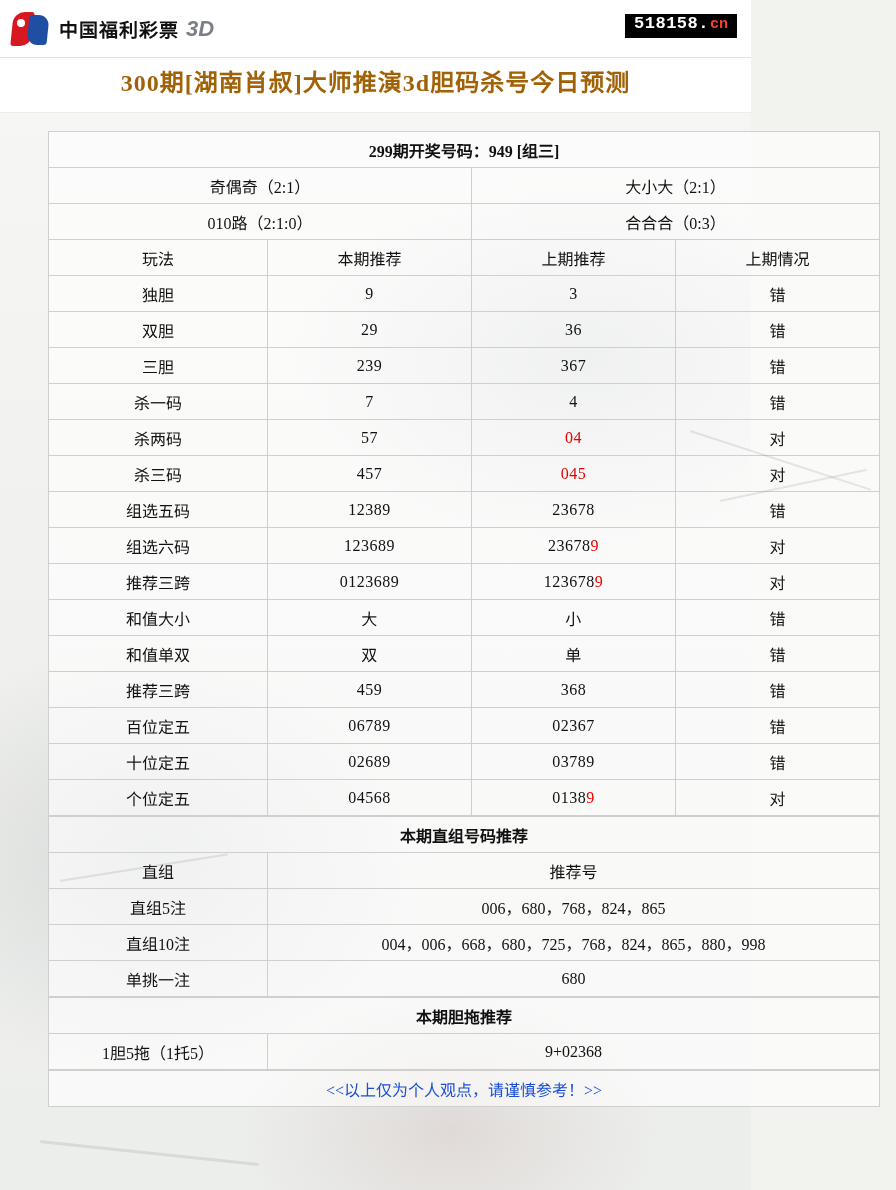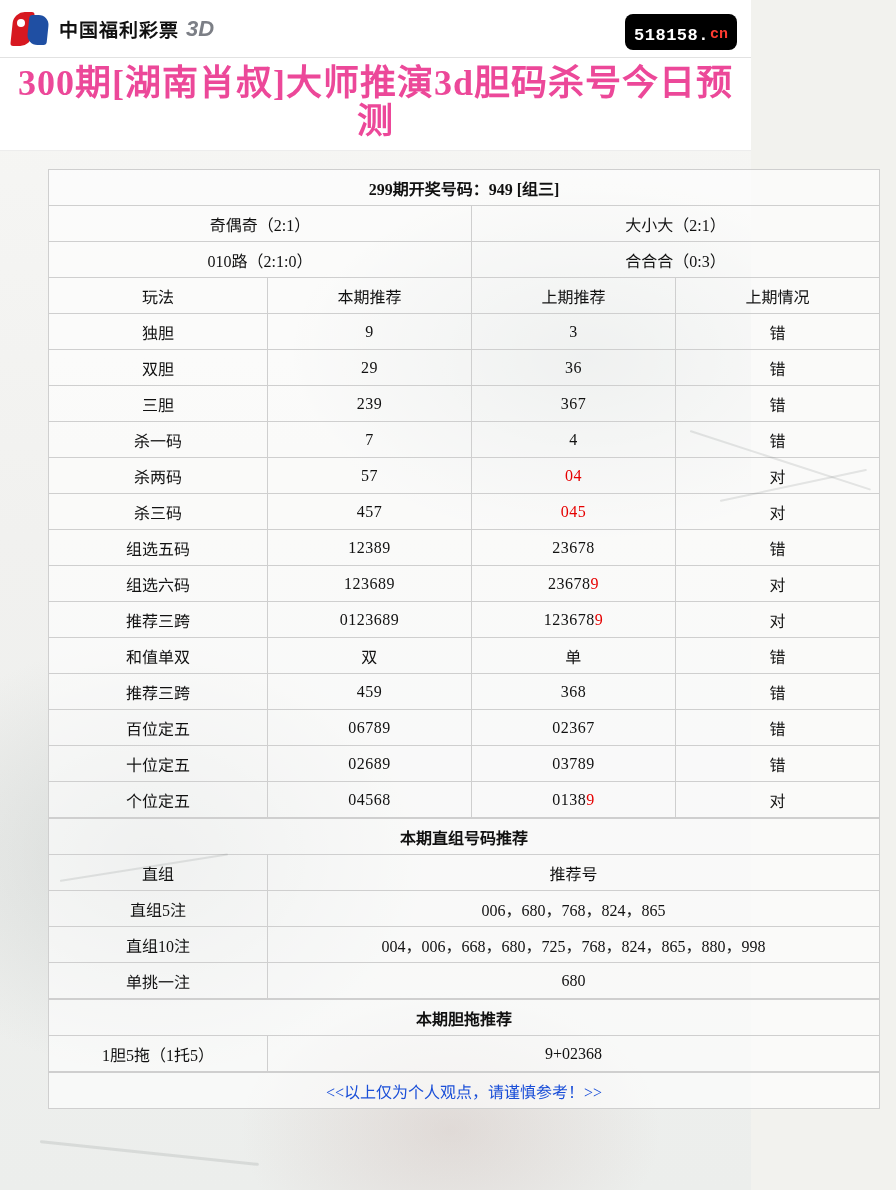--- a/index.html
+++ b/index.html
@@ -90,24 +90,24 @@
     font-weight: bold;
     color: #7c7f86;
     letter-spacing: 0px;
     font-style: italic;
   }
   .site-badge {
     position: absolute;
     right: 14px;
     top: 14px;
     background: #000000;
-    border-radius: 8px;
-    padding: 12px 9px 5px 9px;
+    border-radius: 0;
+    padding: 0 9px 5px 9px;
     display: flex;
-    align-items: flex-start;
+    align-items: flex-end;
     gap: 1px;
   }
   .site-badge .num {
     color: #ffffff;
     font-size: 17px;
     font-weight: bold;
     font-family: "Liberation Mono", "DejaVu Sans Mono", monospace;
     letter-spacing: 0.5px;
   }
   .site-badge .tld {
@@ -118,24 +118,24 @@
   }
 
   .title-bar {
     background: #ffffff;
     padding: 6px 0 10px 0;
     text-align: center;
     border-bottom: 1px solid #ededed;
   }
   .title-bar h1 {
     margin: 0;
-    font-size: 36px;
+    font-size: 24px;
     line-height: 38px;
     font-weight: bold;
-    color: #ec4899;
+    color: #a16207;
     font-family: "Liberation Serif", "DejaVu Serif", serif;
     letter-spacing: 1px;
   }
 
   
   .table-area {
     padding: 18px 32px 0 48px;
     box-sizing: border-box;
   }
   table.main {
@@ -278,20 +278,26 @@
             <td class="mono-nums">23678<span class="hl">9</span></td>
             <td class="right">对</td>
           </tr>
           <tr>
             <td class="label">推荐三跨</td>
             <td class="mono-nums">0123689</td>
             <td class="mono-nums">123678<span class="hl">9</span></td>
             <td class="right">对</td>
           </tr>
           <tr>
+            <td class="label">和值大小</td>
+            <td class="mono-nums">大</td>
+            <td class="mono-nums">小</td>
+            <td class="wrong">错</td>
+          </tr>
+          <tr>
             <td class="label">和值单双</td>
             <td class="mono-nums">双</td>
             <td class="mono-nums">单</td>
             <td class="wrong">错</td>
           </tr>
           <tr>
             <td class="label">推荐三跨</td>
             <td class="mono-nums">459</td>
             <td class="mono-nums">368</td>
             <td class="wrong">错</td>

